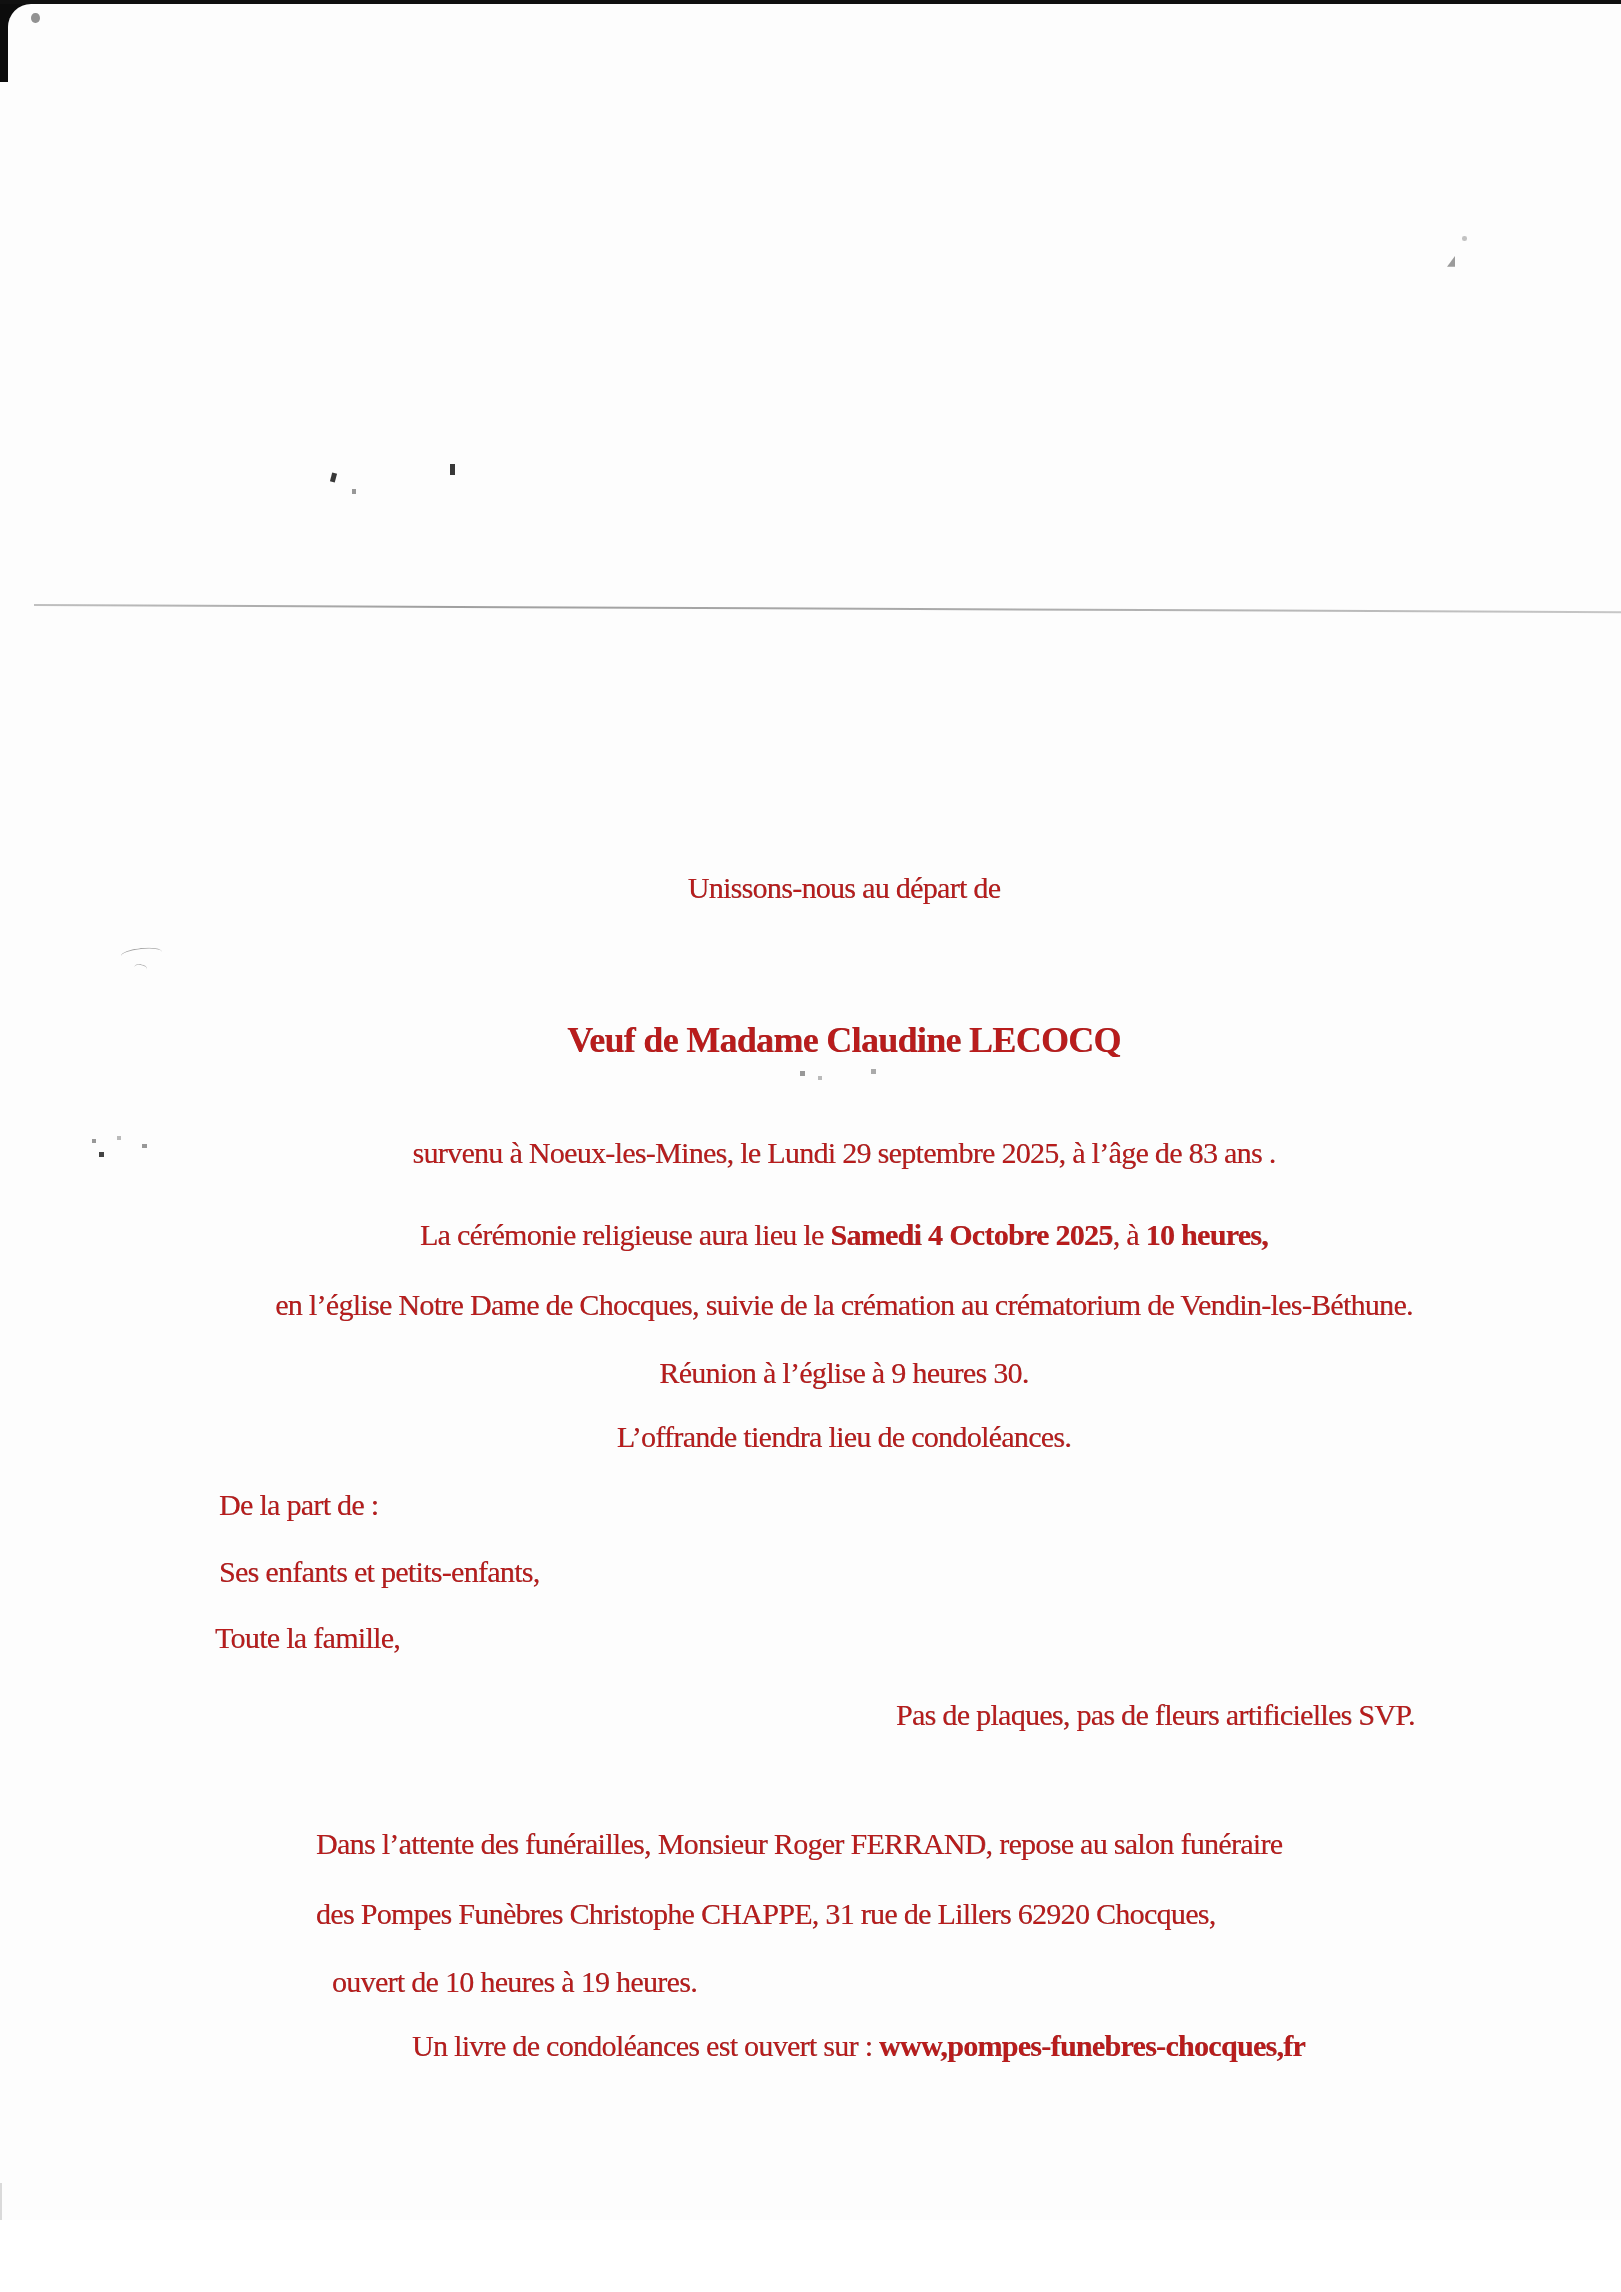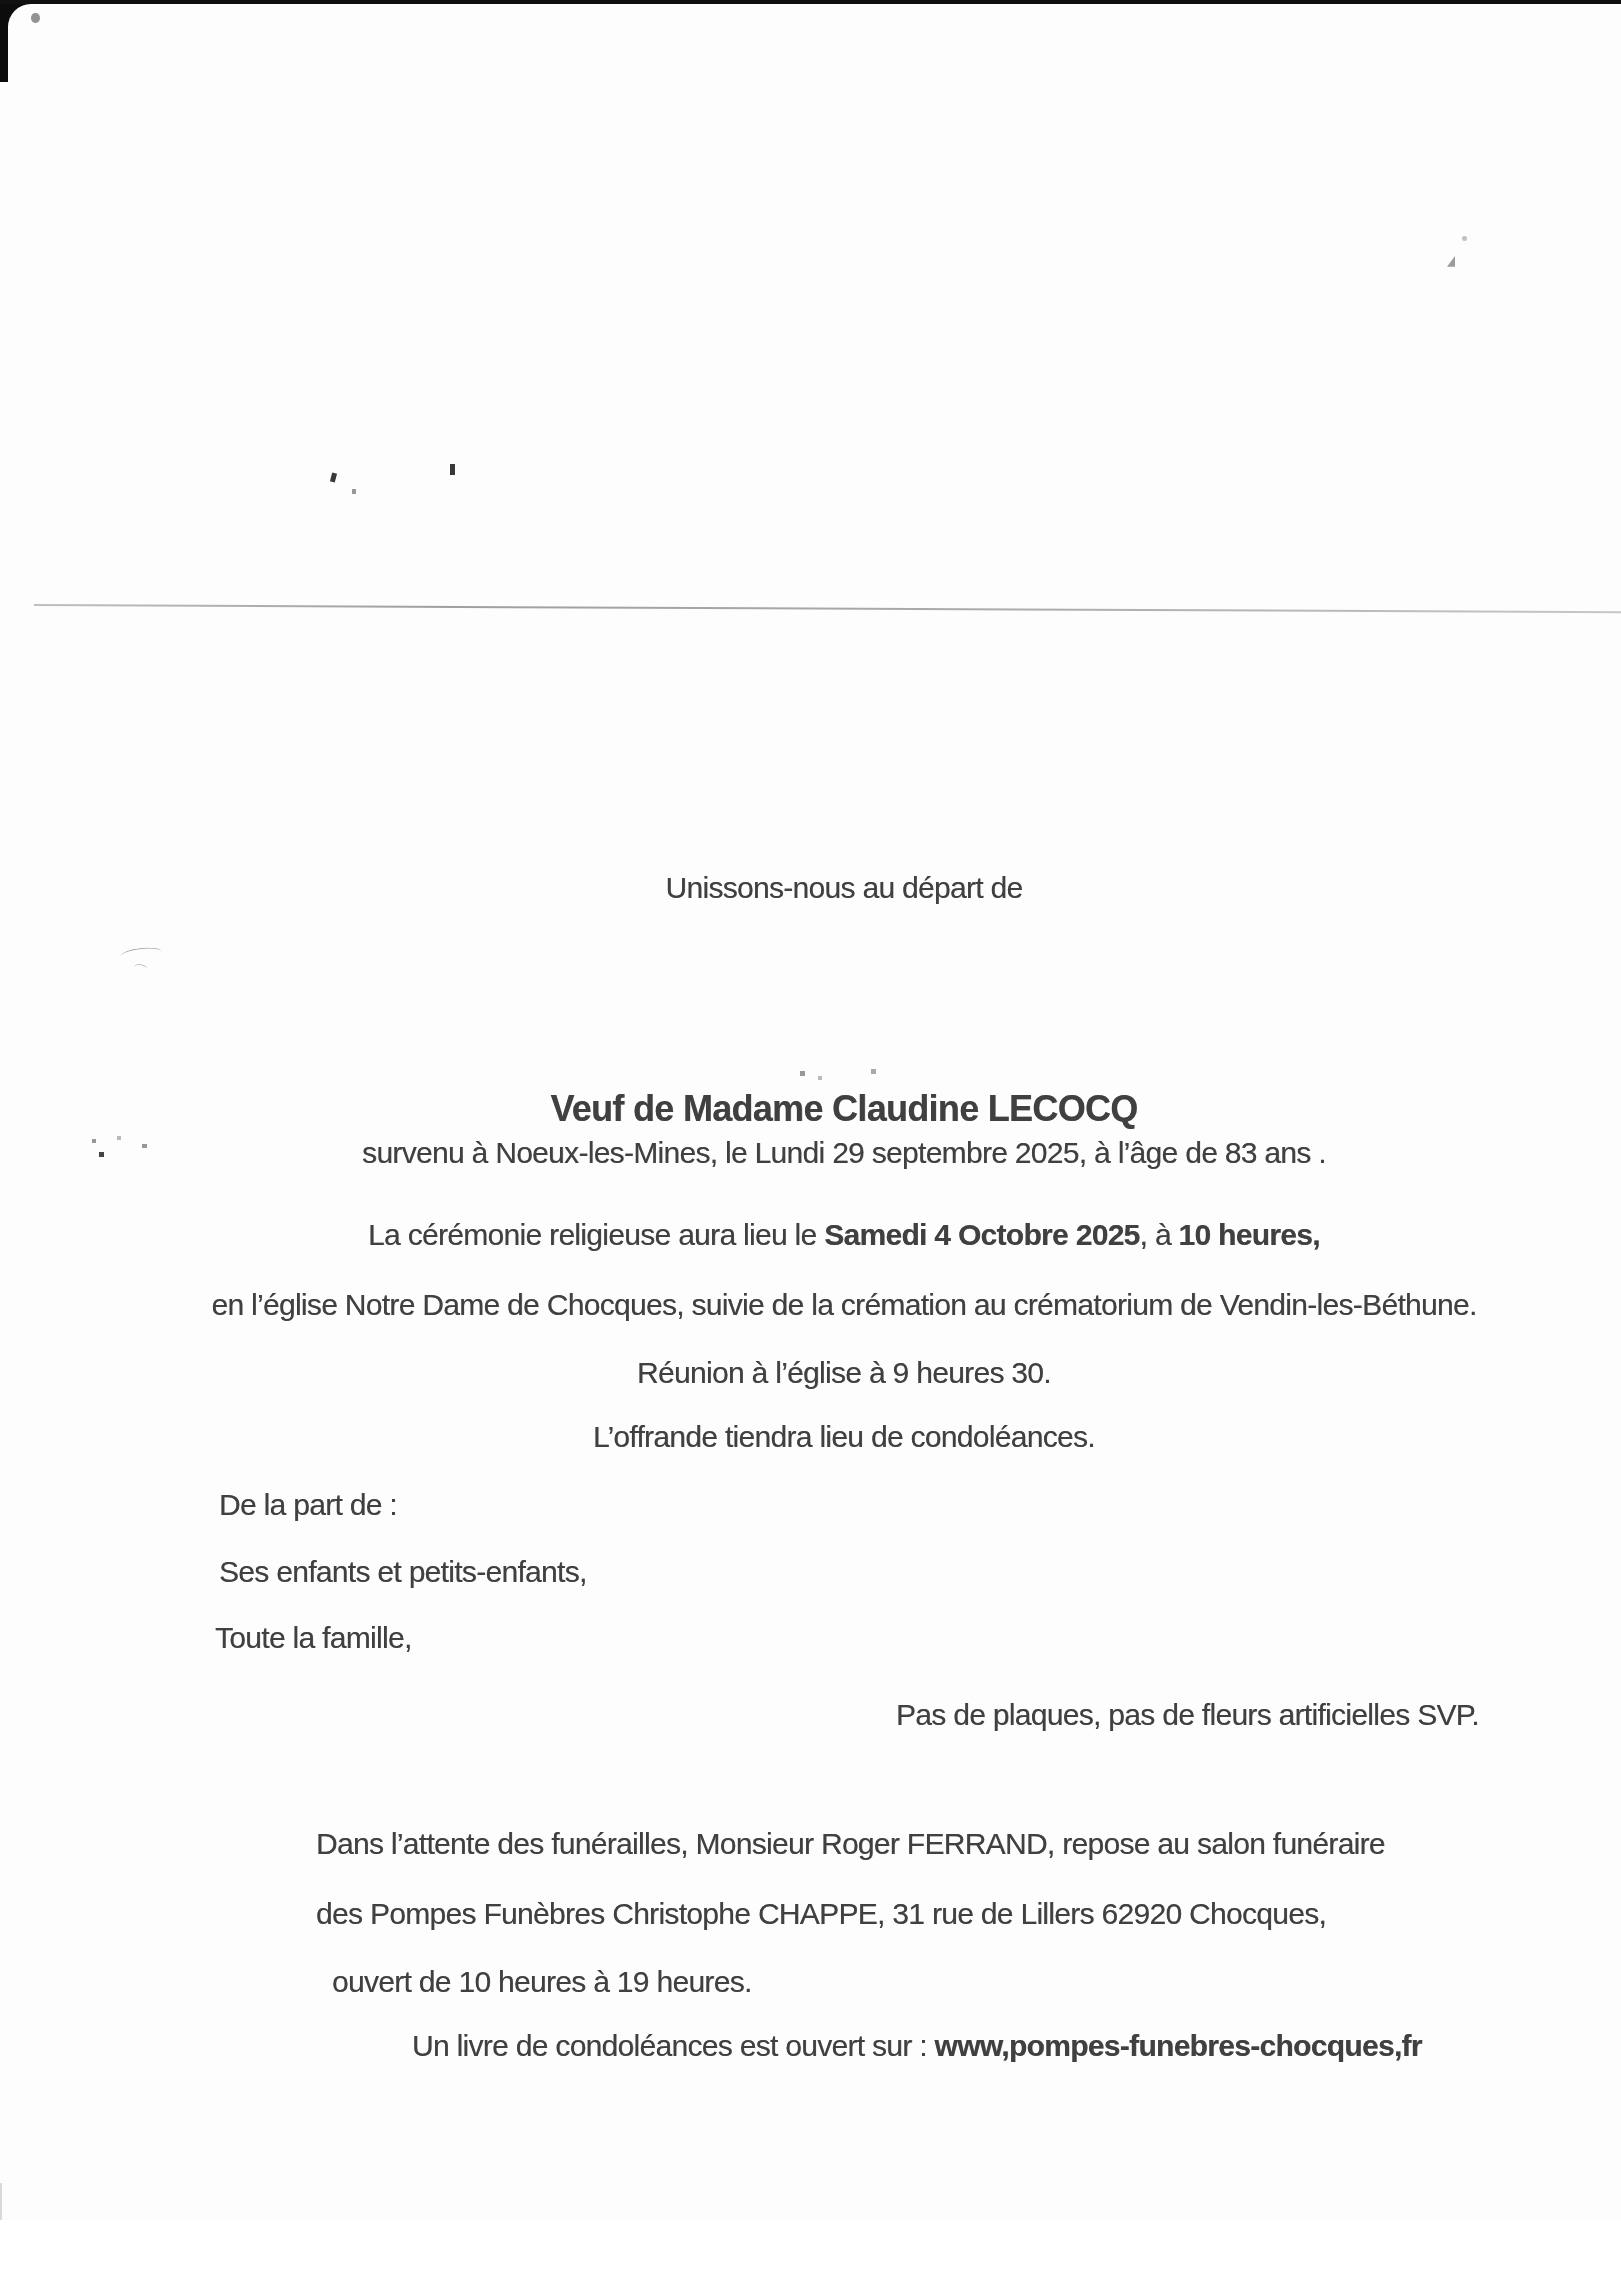--- a/index.html
+++ b/index.html
@@ -2,22 +2,22 @@
 <html style="font-size:14.3px"><head>
 <meta charset="utf-8">
 <style>
   html, body { margin: 0; padding: 0; background: #ffffff; }
   .page {
     position: relative;
     width: 1621px;
     height: 2220px;
     background: #fdfdfd;
     overflow: hidden;
-    font-family: Liberation Sans, sans-serif;
-    color: #404040;
+    font-family: Liberation Serif, serif;
+    color: #b91c1c;
   }
   .line {
     position: absolute;
     font-size: 30px;
     line-height: 1.15;
     letter-spacing: -0.7px;
     white-space: nowrap;
     text-shadow: 0.3px 0.3px 0.6px rgba(10,10,10,0.45);
     text-align: right;
   }
@@ -67,21 +67,21 @@
   <div class="speck" style="left:800px;top:1071px;width:4.5px;height:4.5px;opacity:.6;"></div>
   <div class="speck" style="left:818px;top:1076px;width:3.6px;height:3.6px;background:#777;opacity:.5;"></div>
   <div class="speck" style="left:871px;top:1069px;width:5.4px;height:4.5px;background:#666;opacity:.55;"></div>
   <div class="speck" style="left:466px;top:2228px;width:3.6px;height:3.6px;background:#888;opacity:.5;"></div>
   <div class="speck" style="left:468px;top:2237px;width:3.6px;height:3.6px;background:#999;opacity:.4;"></div>
   <div class="speck" style="left:0;top:2183px;width:1.8px;height:63px;background:#999;opacity:.35;"></div>
 
   <div class="line center" style="top:871px;">Unissons-nous au départ de</div>
 
 
-  <div class="line center relationship" style="top:1088px;">Veuf de Madame Claudine LECOCQ</div>
+  <div class="line center relationship" style="top:1020px;">Veuf de Madame Claudine LECOCQ</div>
 
   <div class="line center" style="top:1128px;margin-top:8px;">survenu à Noeux-les-Mines, le Lundi 29 septembre 2025, à l’âge de 83 ans .</div>
 
   <div class="line center" style="top:1218px;"><span>La cérémonie religieuse aura lieu le </span><span class="b">Samedi 4 Octobre 2025</span><span>, à </span><span class="b">10 heures,</span></div>
 
   <div class="line center" style="top:1288px;">en l’église Notre Dame de Chocques, suivie de la crémation au crématorium de Vendin-les-Béthune.</div>
 
   <div class="line center" style="top:1356px;">Réunion à l’église à 9 heures 30.</div>
 
   <div class="line center" style="top:1420px;">L’offrande tiendra lieu de condoléances.</div>

